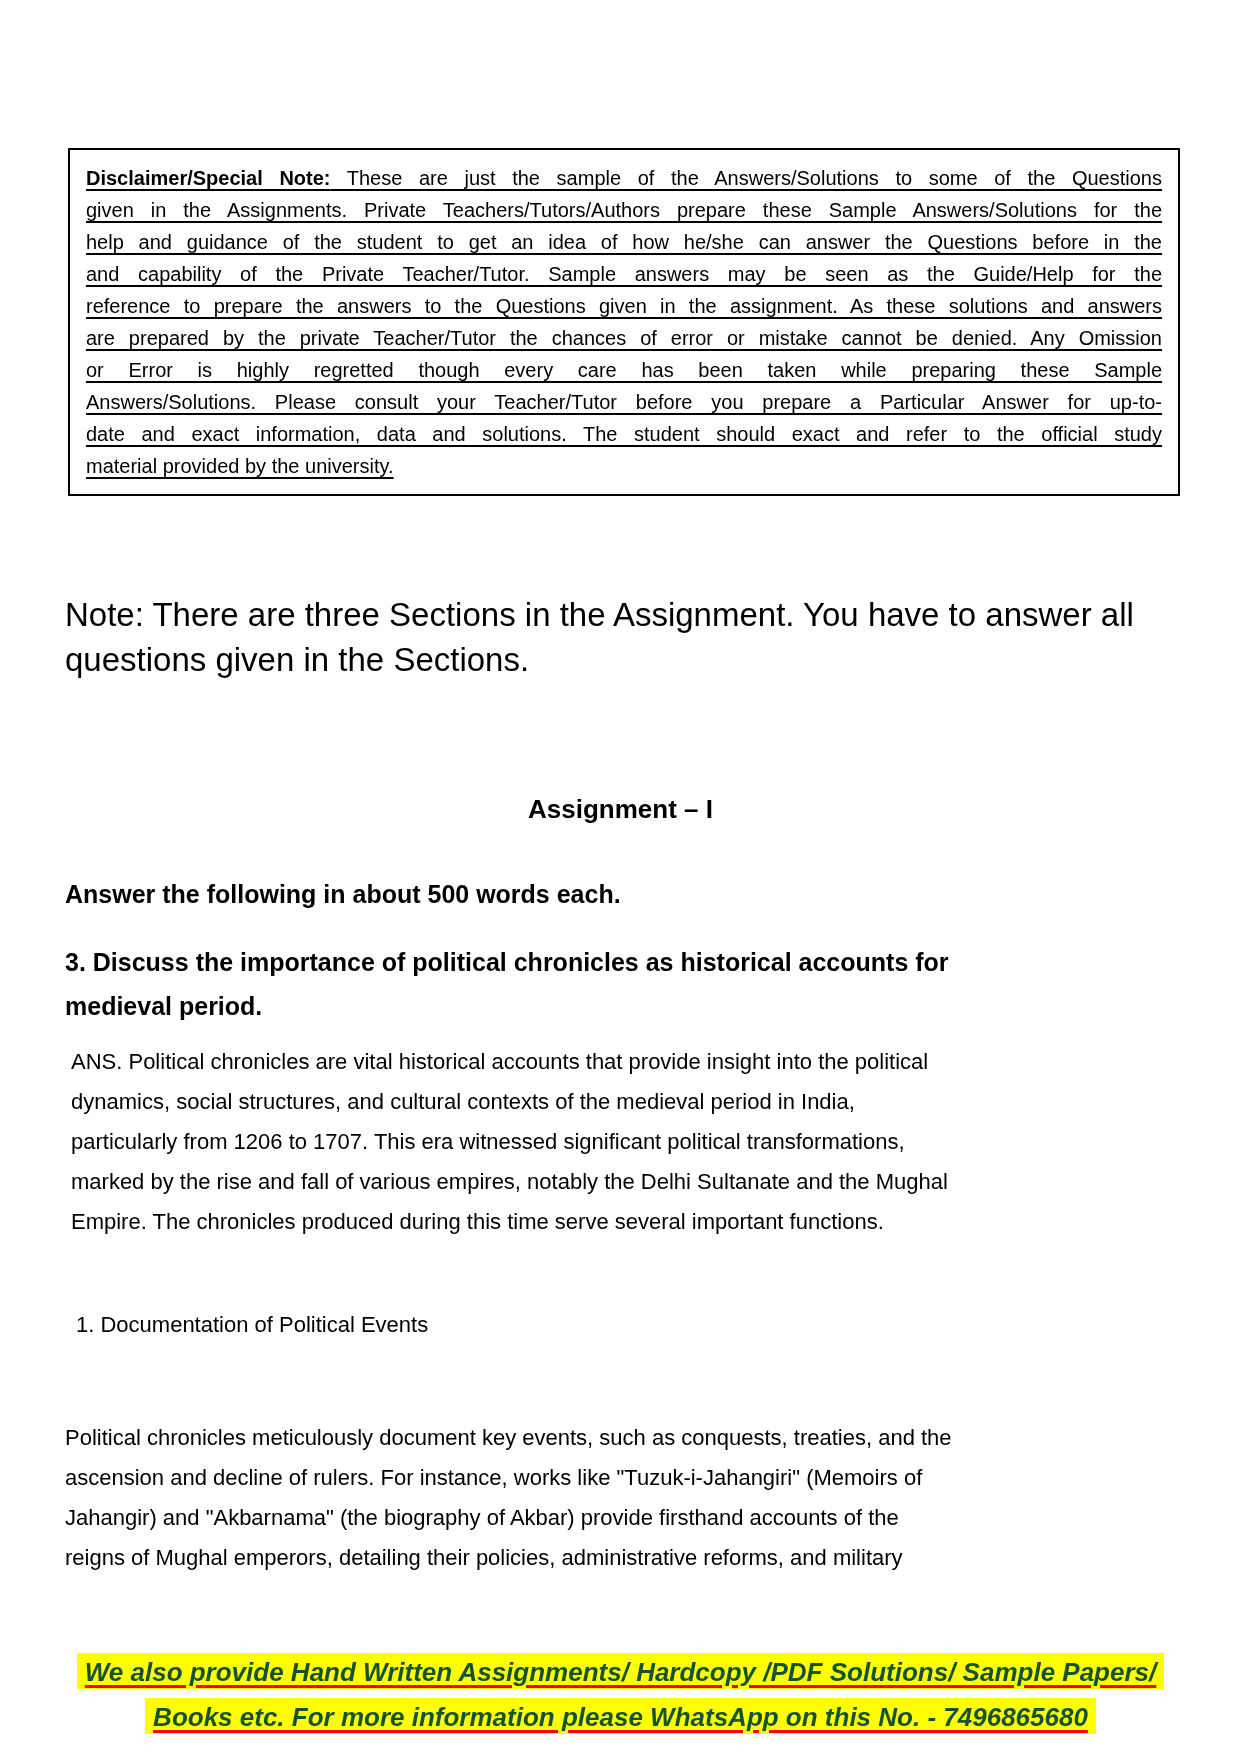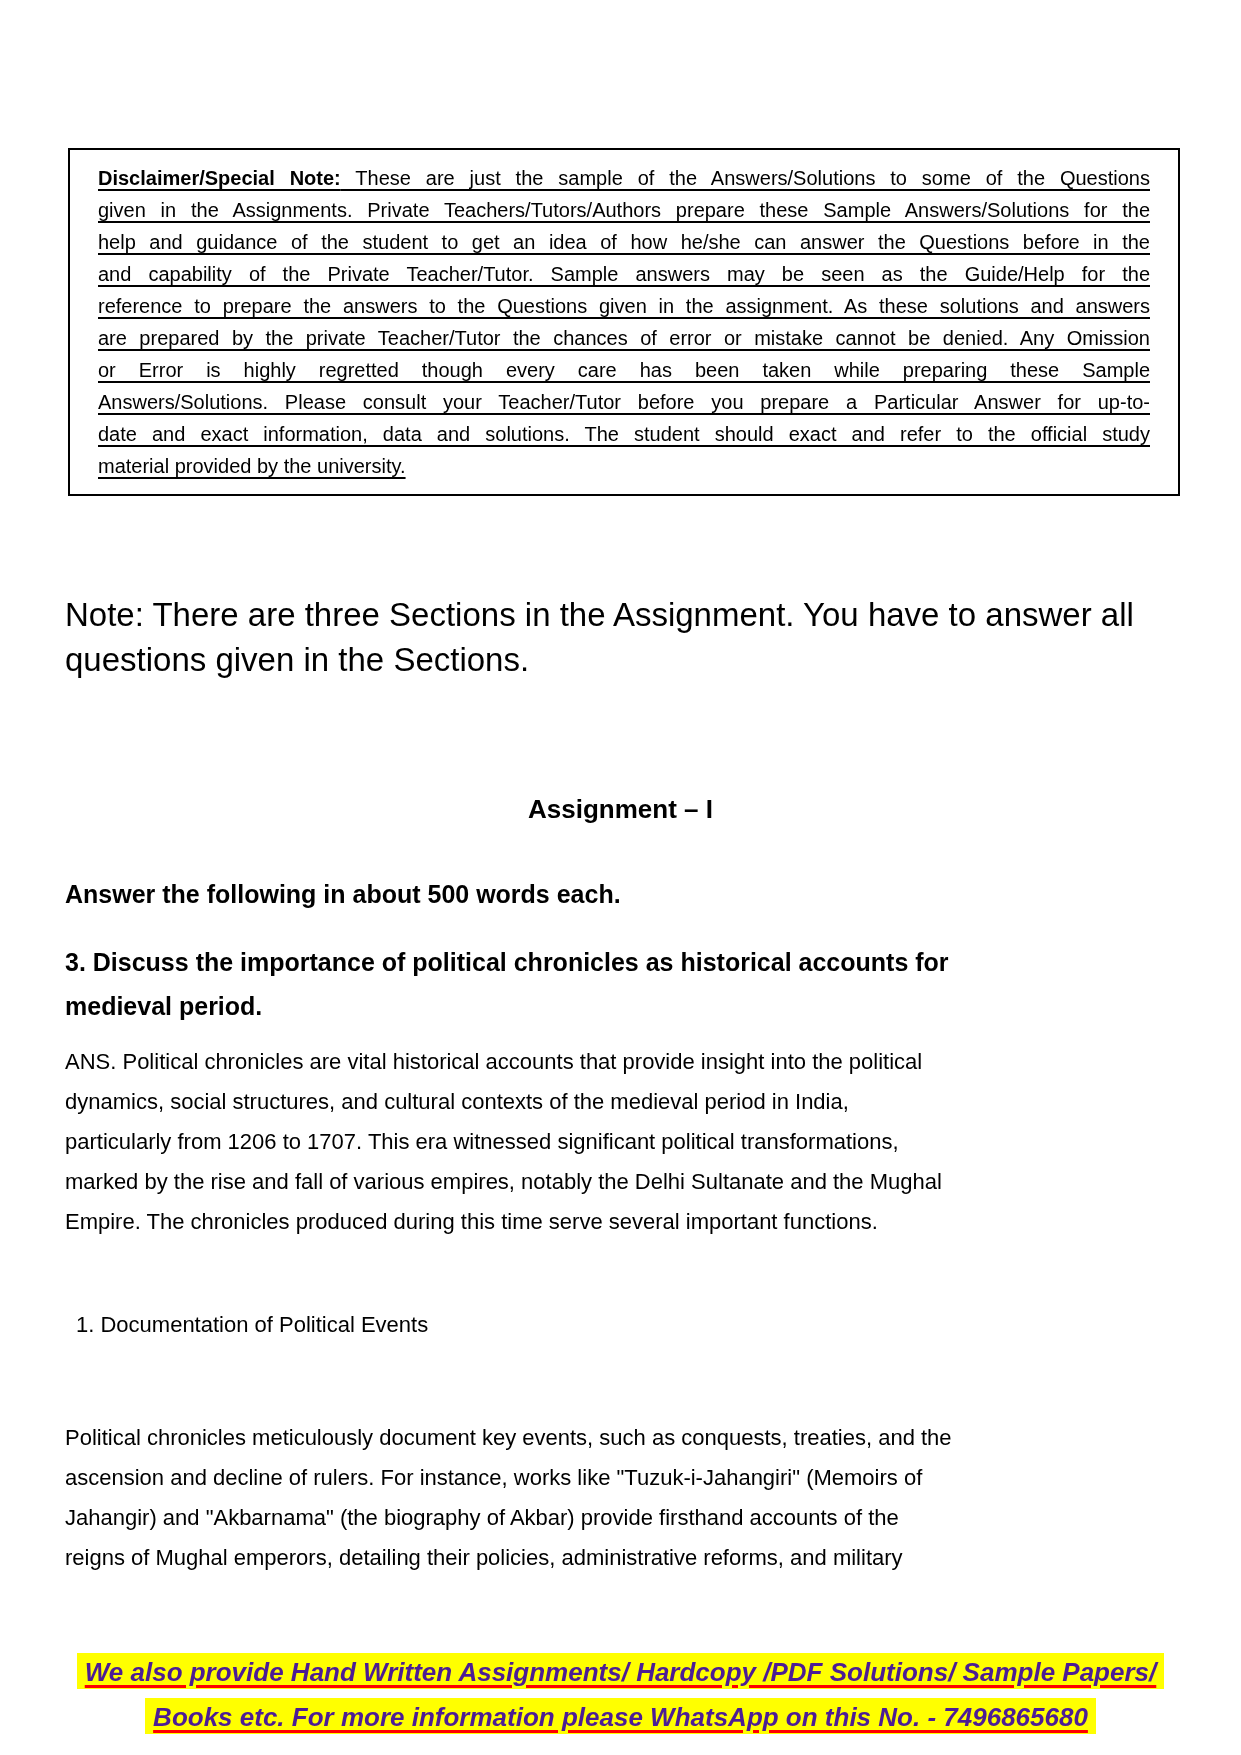--- a/index.html
+++ b/index.html
@@ -3,44 +3,44 @@
 <meta charset="utf-8">
 <style>
   html,body{margin:0;padding:0;background:#ffffff;}
   .page{
     position:relative;width:1241px;height:1755px;background:#ffffff;
     font-family:"Liberation Sans",sans-serif;color:#000000;overflow:hidden;
   }
   
   .disclaimer{
     position:absolute;left:68px;top:148px;width:1112px;box-sizing:border-box;
-    border:2px solid #000;padding:12px 28px;font-size:20px;line-height:32px;
+    border:2px solid #000;padding:12px 16px;font-size:20px;line-height:32px;
   }
   .dline{
     text-align:justify;text-align-last:justify;
     text-decoration:underline;text-decoration-thickness:1.5px;text-underline-offset:4px;
     white-space:normal;
   }
   .dline.last{text-align-last:left;}
   .dlabel{font-weight:bold;}
   
   .note{position:absolute;left:65px;top:592px;font-size:33px;font-weight:normal;line-height:45px;white-space:pre-line;}
   .assignment{position:absolute;left:0;top:760px;width:100%;text-align:center;font-size:26px;font-weight:bold;margin-top:34px;}
   .instruction{position:absolute;left:65px;top:880px;font-size:25px;font-weight:bold;}
   .question{position:absolute;left:65px;top:940px;font-size:25px;font-weight:bold;line-height:44px;white-space:pre-line;}
-  .answer{position:absolute;left:65px;top:1042px;font-size:22px;line-height:40px;white-space:pre-line;}
+  .answer{position:absolute;left:71px;top:1042px;font-size:22px;line-height:40px;white-space:pre-line;}
   .subheading{position:absolute;left:76px;top:1312px;font-size:22px;}
   .para{position:absolute;left:65px;top:1418px;font-size:22px;line-height:40px;white-space:pre-line;}
   
   .footer{
     position:absolute;left:0;top:1650px;width:100%;text-align:center;
     font-size:26px;font-weight:bold;font-style:italic;line-height:45px;
   }
   .hl{
-    background:#FFFF00;color:#4c1d95;
+    background:#FFFF00;color:#14532d;
     text-decoration:underline;text-decoration-color:#FF0000;
     text-decoration-thickness:2.5px;text-underline-offset:4px;
     padding:4px 8px 2px 8px;
   }
 </style>
 </head>
 <body>
 
 <div class="page">
 

